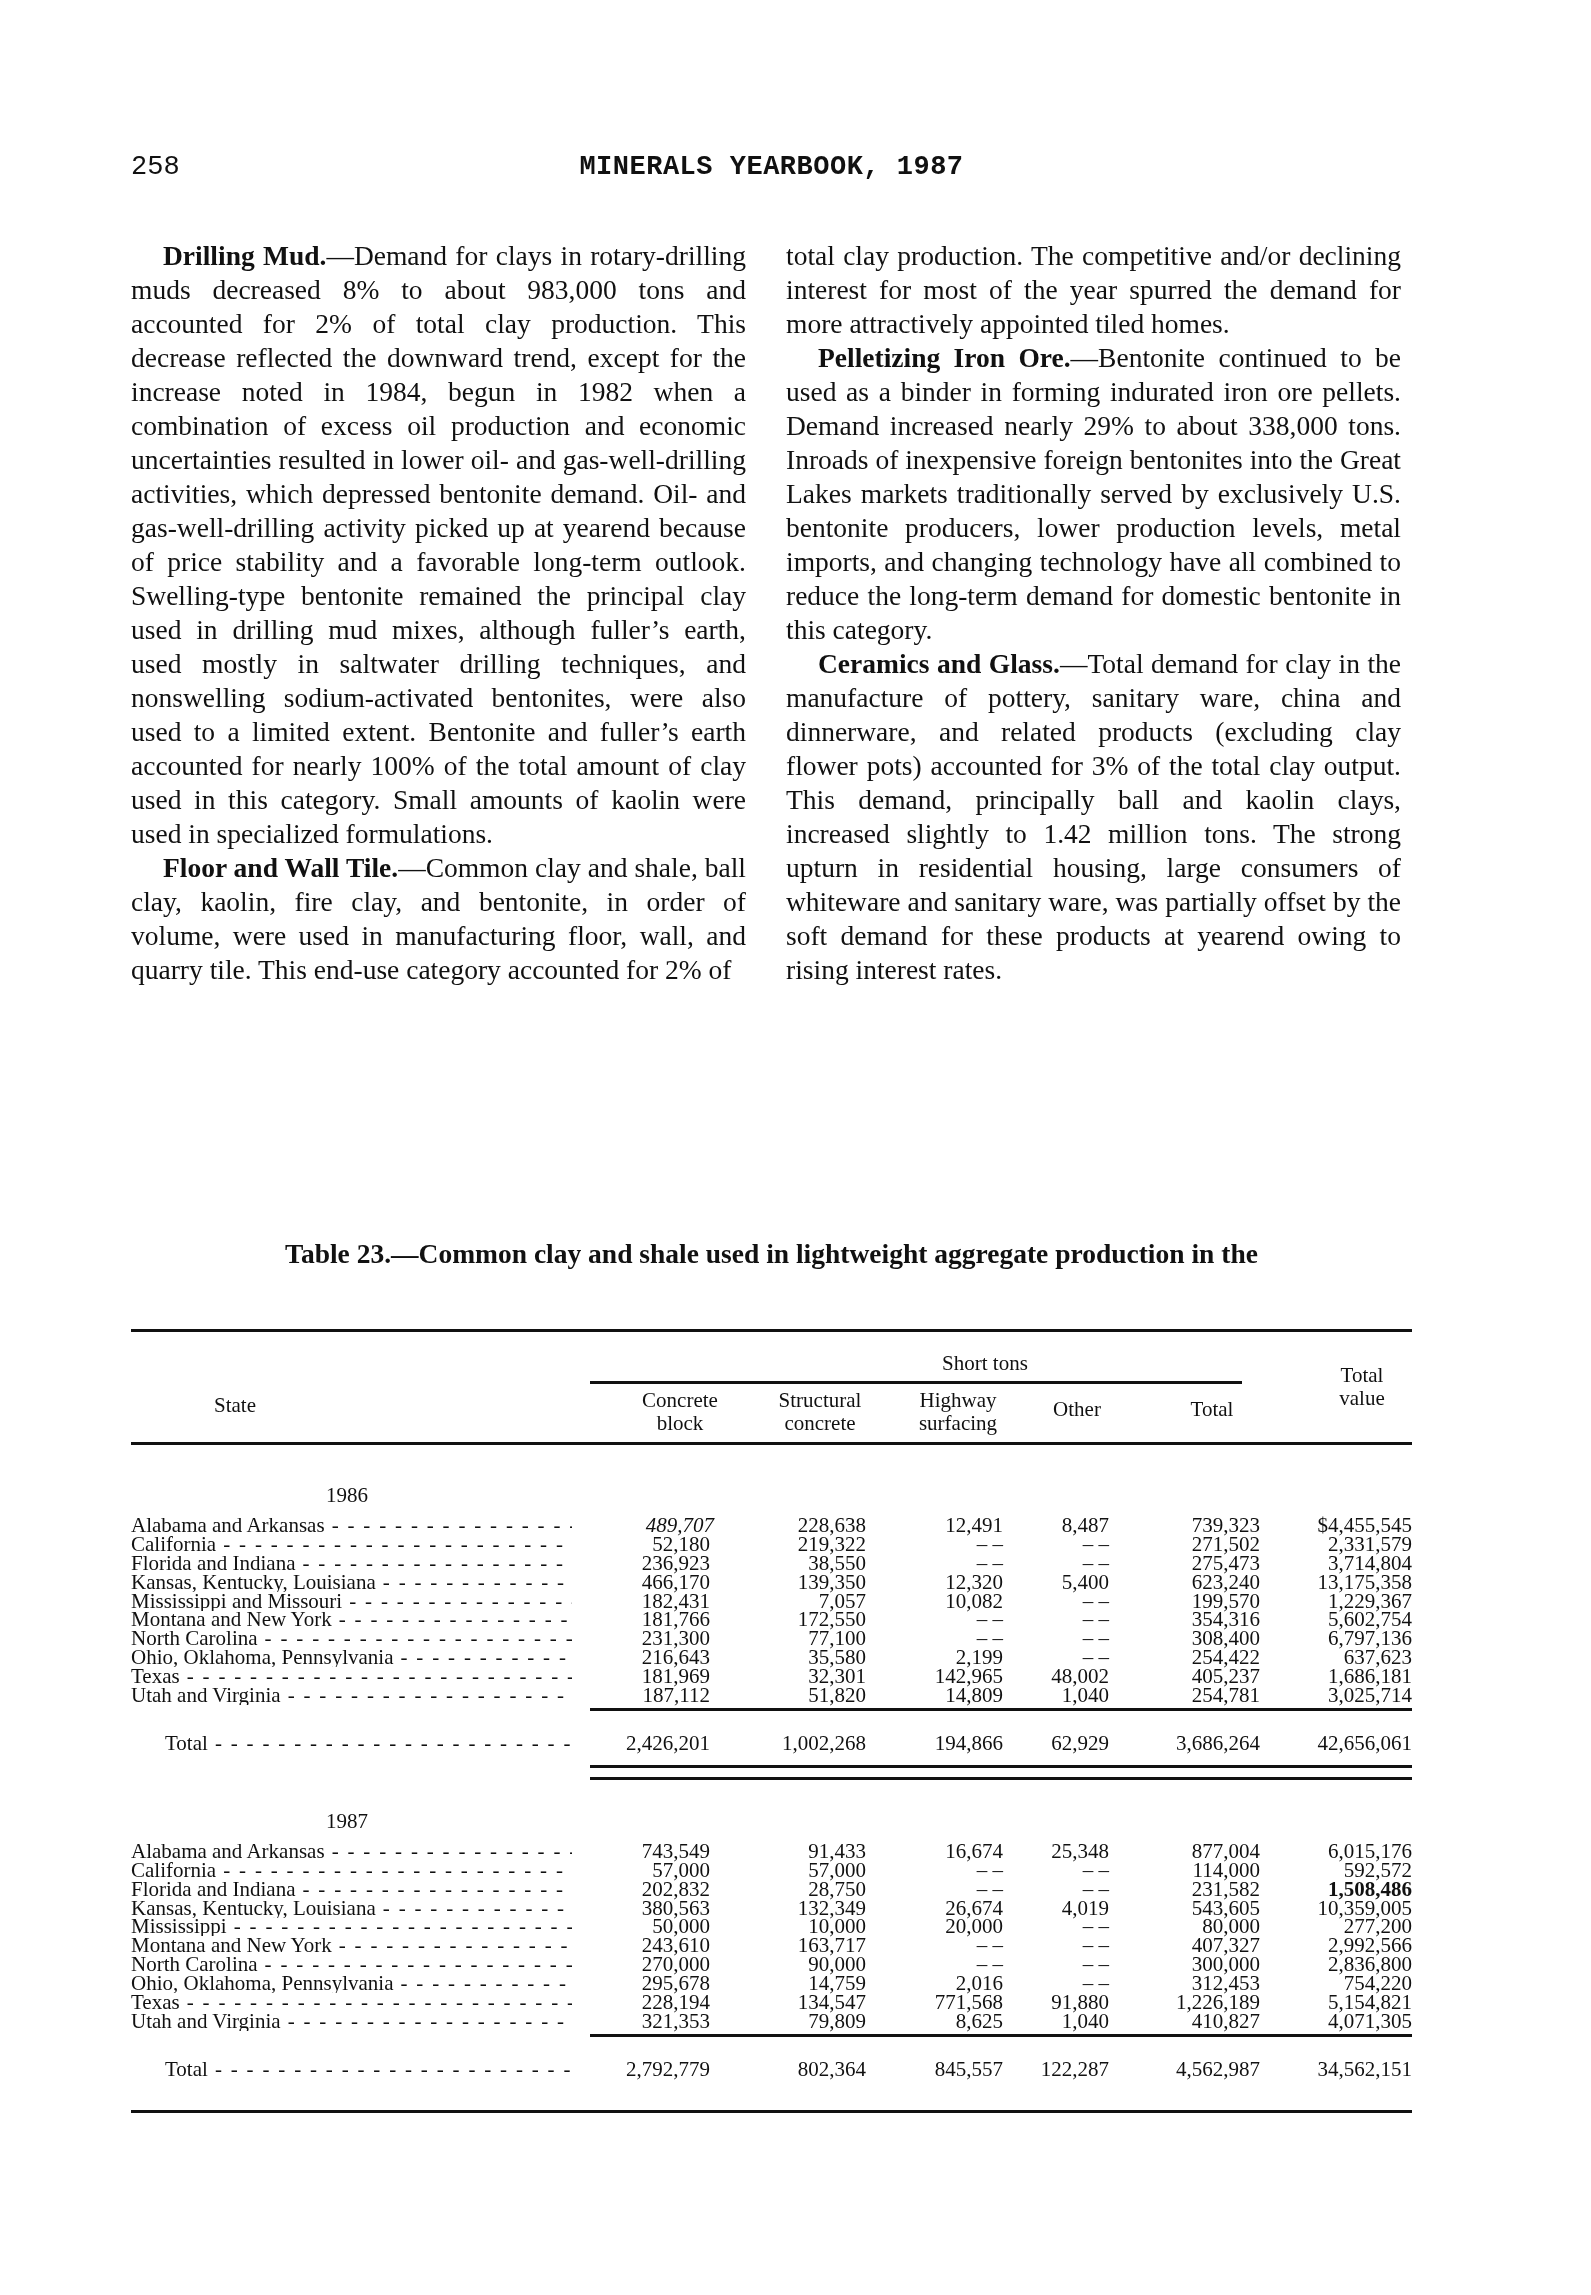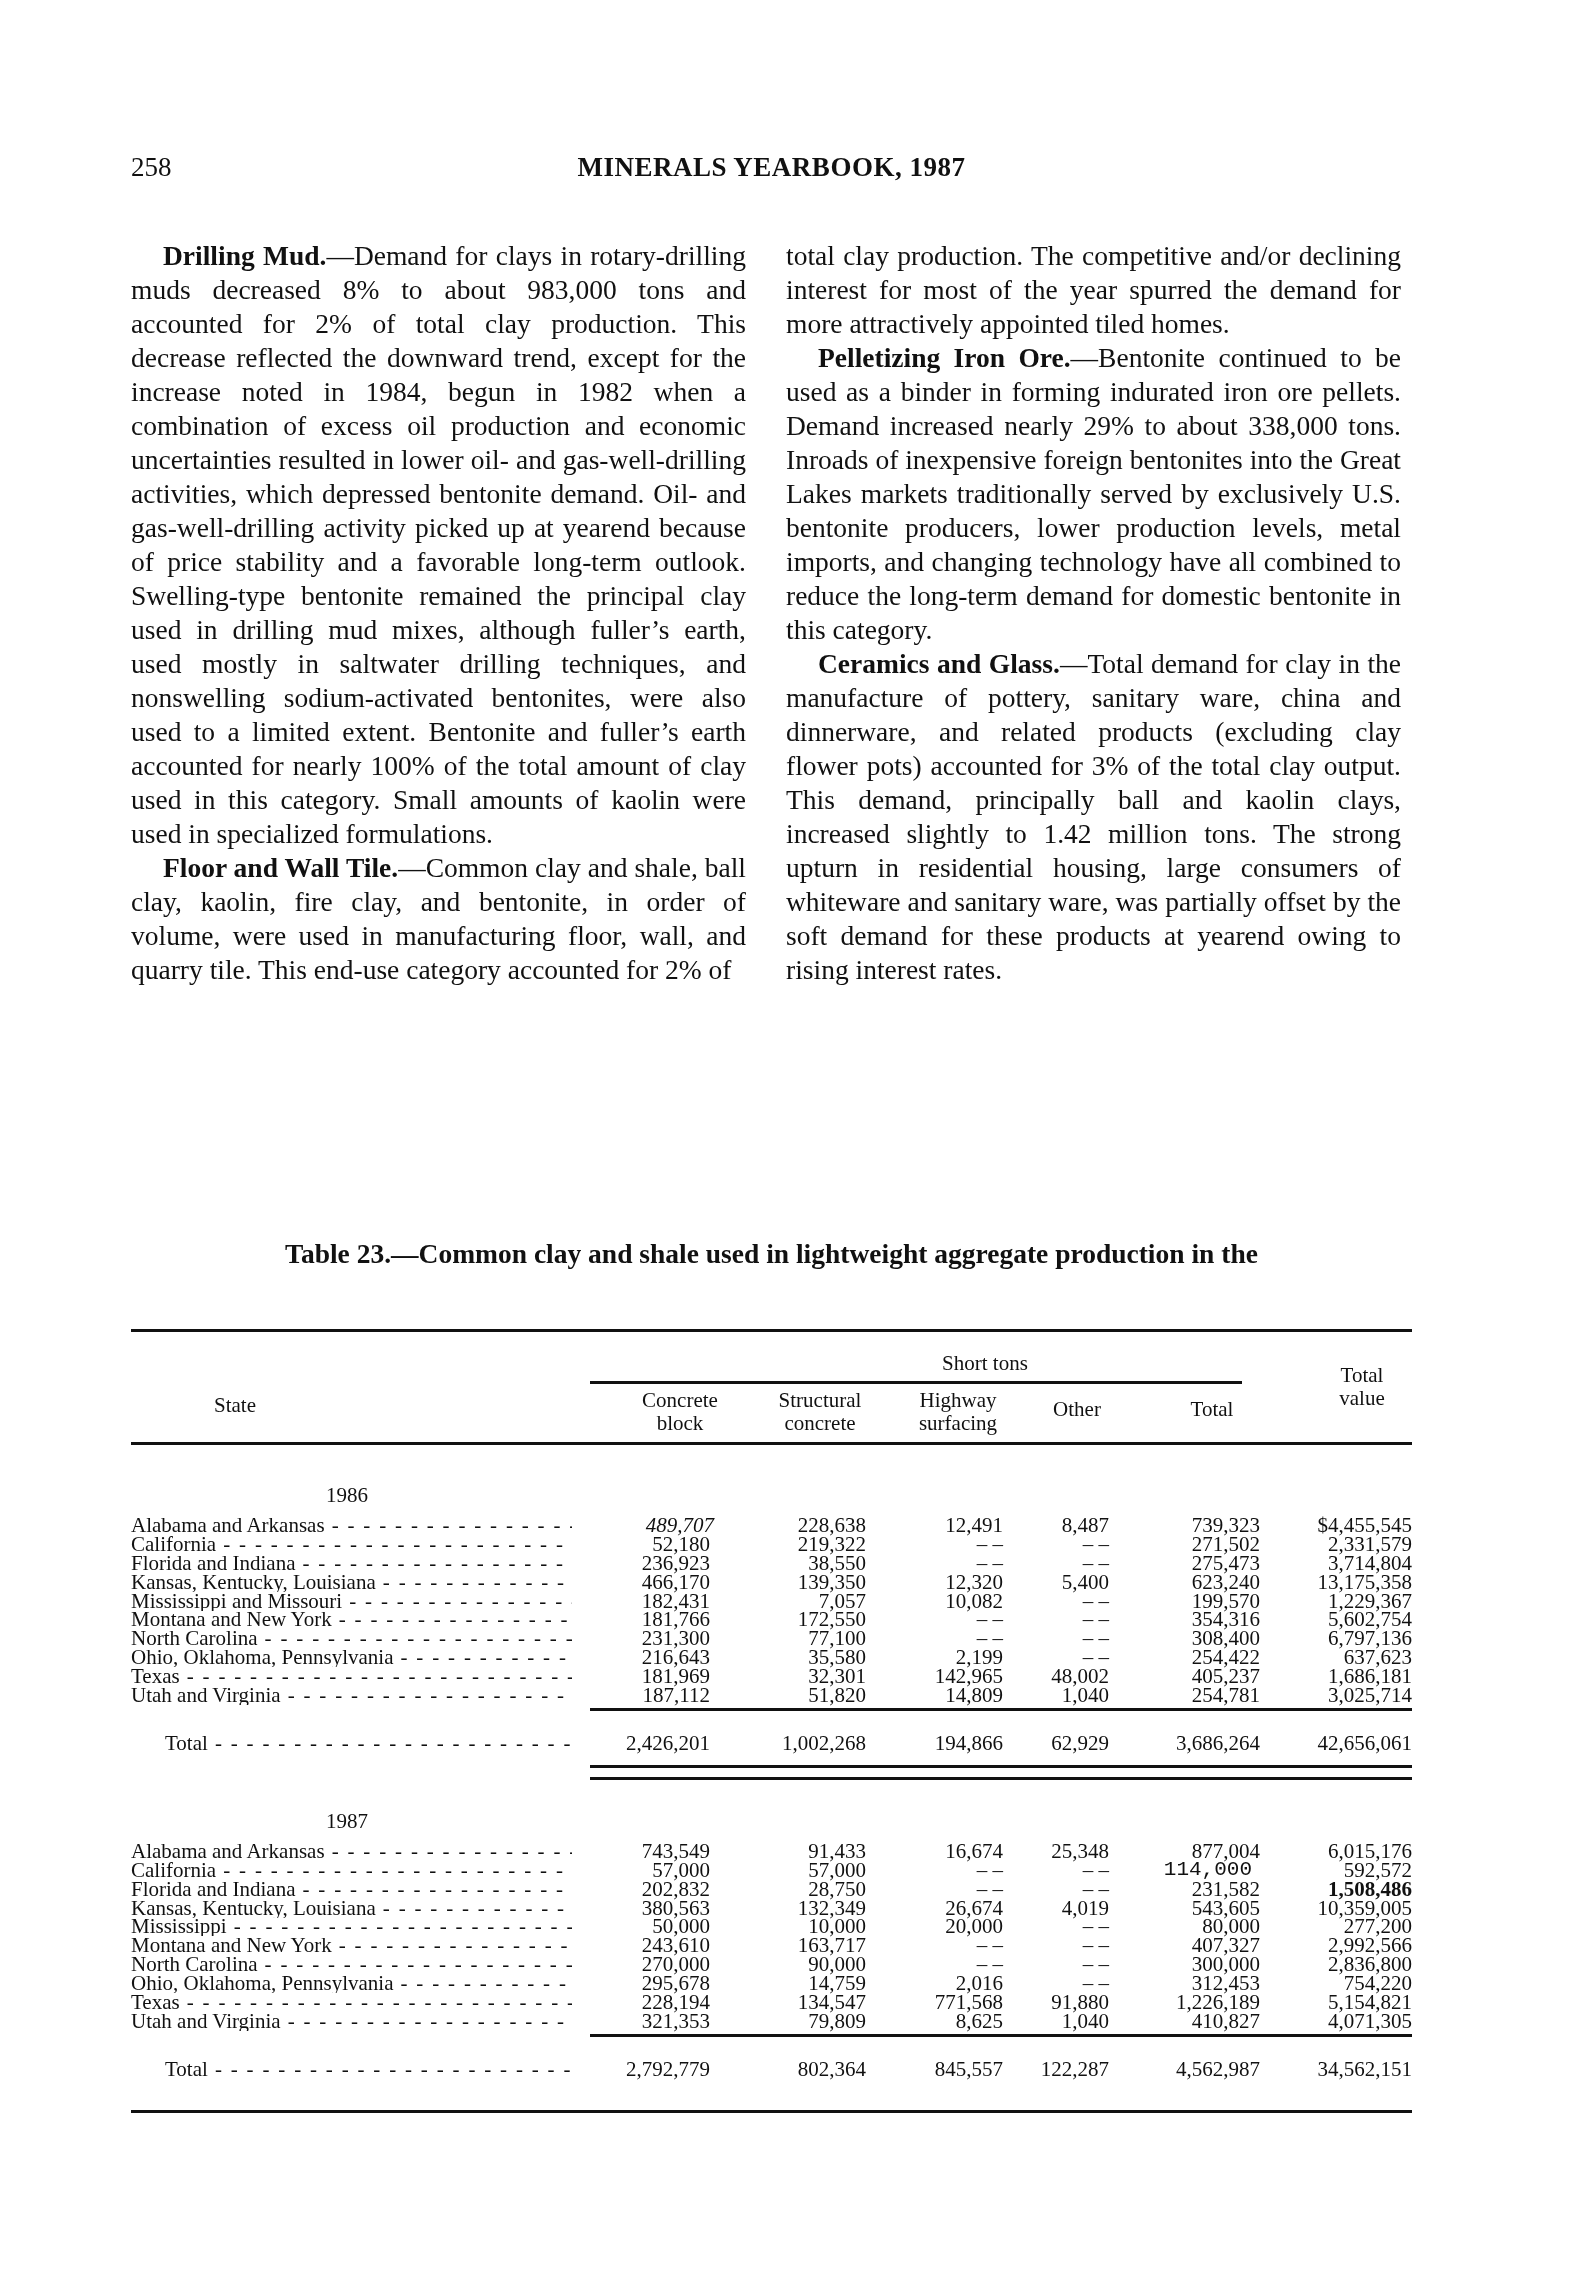--- a/index.html
+++ b/index.html
@@ -1,20 +1,20 @@
 <!DOCTYPE html>
 <html style="font-size:7.3px"><head>
 <meta charset="utf-8">
 <style>
   html, body { margin: 0; padding: 0; background: #ffffff; }
   body {
     width: 1591px; height: 2524px; position: relative; overflow: hidden;
     font-family: "Liberation Serif", "DejaVu Serif", serif; color: #111;
   }
-  .running-head { position: absolute; top: 152px; left: 131px; width: 1281px; height: 37px; font-size: 27px; }
+  .running-head { position: absolute; top: 152px; left: 131px; width: 1281px; height: 37px; font-size: 27px; font-family: Liberation Mono, monospace; }
   .page-num { position: absolute; left: 0; top: 0; }
   .pub-title { position: absolute; left: 0; right: 0; top: 0; text-align: center; font-weight: bold; letter-spacing: 0.5px; }
 
   .col { position: absolute; top: 239px; width: 615px; font-size: 27.5px; line-height: 34px; text-align: justify; }
   .col.left { left: 131px; }
   .col.right { left: 786px; }
   .col p { margin: 0; text-indent: 32px; hyphens: manual; }
   .col p.cont { text-indent: 0; }
   .col .run-in { font-weight: bold; }
 
@@ -192,21 +192,21 @@
       <span class="num" style="right: 303px;">25,348</span>
       <span class="num" style="right: 152px;">877,004</span>
       <span class="num" style="right: 0px;">6,015,176</span>
     </div>
     <div class="row" style="top: 533px;">
       <span class="state">California</span>
       <span class="num" style="right: 702px;">57,000</span>
       <span class="num" style="right: 546px;">57,000</span>
       <span class="num" style="right: 409px;">– –</span>
       <span class="num" style="right: 303px;">– –</span>
-      <span class="num" style="right: 160px; font-family: Liberation Mono, monospace;">114,000</span>
+      <span class="num" style="right: 152px;">114,000</span>
       <span class="num" style="right: 0px;">592,572</span>
     </div>
     <div class="row" style="top: 552px;">
       <span class="state">Florida and Indiana</span>
       <span class="num" style="right: 702px;">202,832</span>
       <span class="num" style="right: 546px;">28,750</span>
       <span class="num" style="right: 409px;">– –</span>
       <span class="num" style="right: 303px;">– –</span>
       <span class="num" style="right: 152px;">231,582</span>
       <span class="num" style="right: 0px; font-weight: bold;">1,508,486</span>

